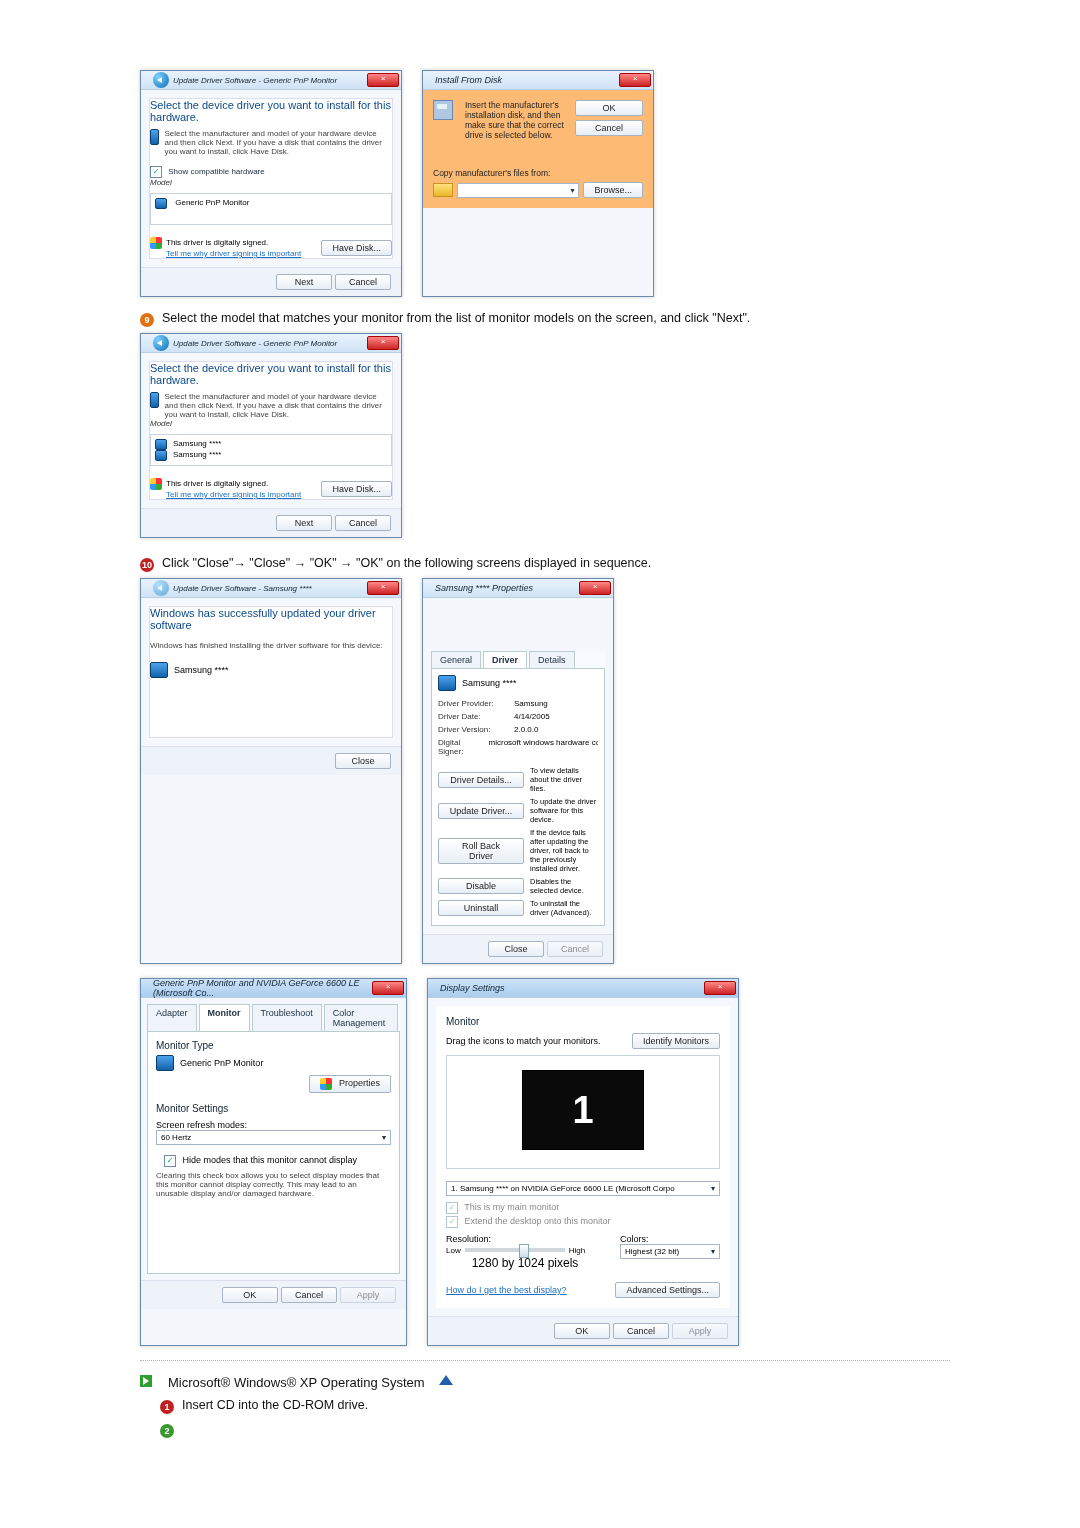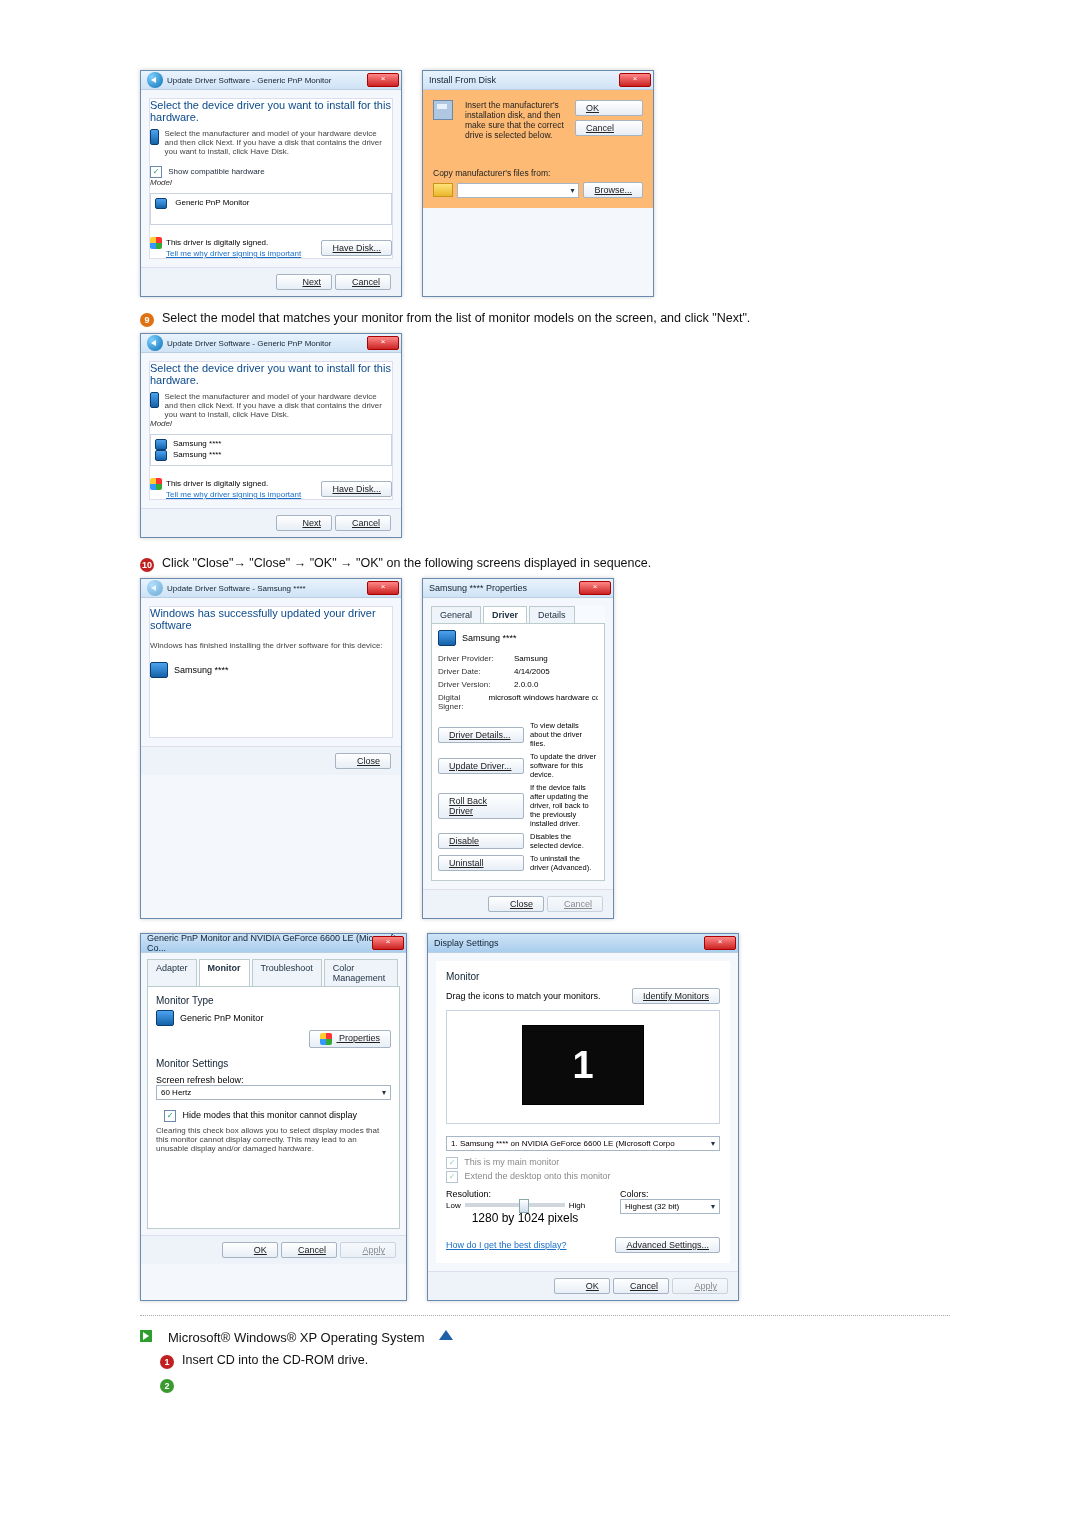--- a/index.html
+++ b/index.html
@@ -24,23 +24,24 @@
     box-shadow: 0 0 4px rgba(0,0,0,0.2);
     position: relative;
   }
   .titlebar {
     background: linear-gradient(to bottom, #e9f3fd 0%, #cfe3f5 100%);
     border-bottom: 1px solid #b9cde3;
     height: 18px;
     display: flex;
     align-items: center;
     font-size: 9px;
-    padding: 0 6px;
+    padding: 0 12px;
     color: #123;
     position: relative;
+    font-style: italic;
   }
   .titlebar .close-btn {
     position: absolute;
     right: 2px; top: 2px;
     width: 30px; height: 12px;
     background: linear-gradient(to bottom, #f88, #c22);
     border: 1px solid #a00;
     border-radius: 2px;
     color: #fff;
     font-size: 8px;
@@ -67,22 +68,22 @@
     text-decoration: underline;
   }
   .btn {
     display: inline-block;
     border: 1px solid #a5b3c2;
     background: linear-gradient(to bottom, #fff, #e7eef6);
     font-size: 9px;
     padding: 2px 10px;
     border-radius: 2px;
     color: #222;
+    text-align: center;
     min-width: 34px;
-    text-decoration: underline;
   }
   .footer-btns {
     text-align: right;
     padding: 6px 10px;
     background: #eef3f9;
     border-top: 1px solid #dde;
   }
   .model-box {
     border: 1px solid #c9d3df;
     background: #fff;
@@ -307,21 +308,21 @@
       <div class="footer-btns">
         <span class="btn">Close</span>
       </div>
     </div>
 
     <div class="dialog" style="width:190px;">
       <div class="titlebar">
         <span>Samsung **** Properties</span>
         <span class="close-btn">×</span>
       </div>
-      <div style="padding:8px;">
+      <div style="padding:8px;margin-top:45px;">
         <div class="tabset">
           <div class="tab">General</div>
           <div class="tab active">Driver</div>
           <div class="tab">Details</div>
         </div>
         <div style="border:1px solid #bcc;border-top:none;padding:6px;background:#fff;">
           <div style="display:flex;align-items:center;font-size:9px;margin-bottom:6px;">
             <span class="monitor-icon"></span>
             <span>Samsung ****</span>
           </div>
@@ -391,21 +392,21 @@
             <span class="monitor-icon"></span>
             <span>Generic PnP Monitor</span>
           </div>
           <div style="text-align:right;margin-top:4px;">
             <span class="btn">
               <span class="shield"></span>
               <span>Properties</span>
             </span>
           </div>
           <div style="font-size:10px;color:#123;margin-top:10px;">Monitor Settings</div>
-          <div style="font-size:9px;margin-top:6px;">Screen refresh below:</div>
+          <div style="font-size:9px;margin-top:6px;">Screen refresh modes:</div>
           <div class="dropdown" style="width:100%;box-sizing:border-box;">
             <span>60 Hertz</span>
               <span class="chev">▾</span>
           </div>
           <div style="margin-top:10px;font-size:9px;margin-left:8px;">
             <span class="checkbox">✓</span>
             <span>Hide modes that this monitor cannot display</span>
           </div>
           <div style="font-size:8px;color:#444;margin-top:4px;">Clearing this check box allows you to select display modes that this monitor cannot display correctly. This may lead to an unusable display and/or damaged hardware.</div>
         </div>

